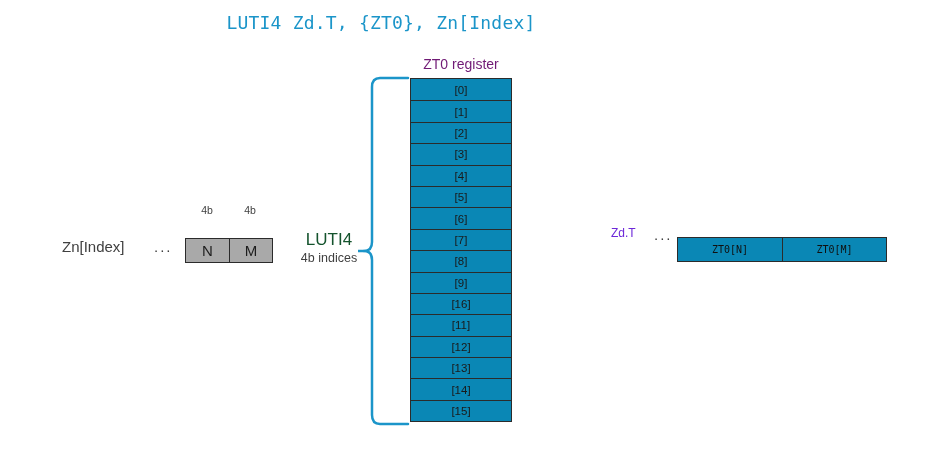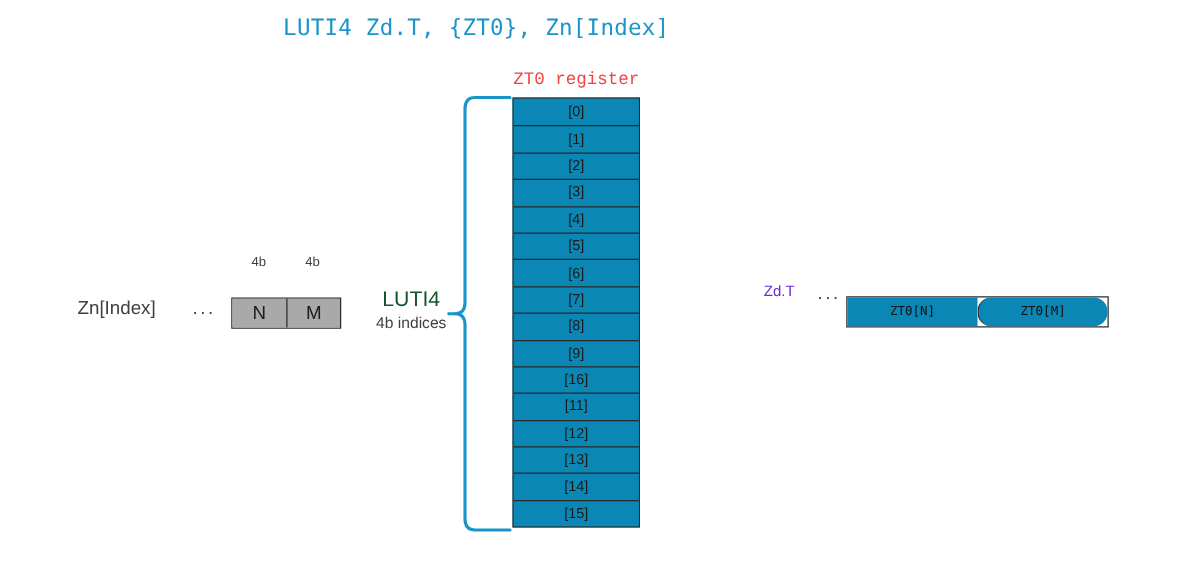--- a/index.html
+++ b/index.html
@@ -116,23 +116,22 @@
   }
 
   
   #zt0-register-label {
     position: absolute;
     left: 410px;
     top: 56px;
     width: 102px;
     text-align: center;
     font-size: 14px;
-    color: #ef4444;
-    white-space: nowrap;
-    font-family: Liberation Mono, monospace;
+    color: #701a75;
+    white-space: nowrap;
   }
   #zt0-register {
     position: absolute;
     left: 410px;
     top: 78px;
     width: 102px;
     border: 1.5px solid #2b2b2b;
     box-sizing: border-box;
     background: #0a87b5;
   }
@@ -183,21 +182,20 @@
     display: flex;
     align-items: center;
     justify-content: center;
     font-family: "DejaVu Sans Mono", "Liberation Mono", monospace;
     font-size: 10px;
     color: #101010;
     box-sizing: border-box;
   }
   #zd-lanes .lane + .lane {
     border-left: 1.5px solid #2b2b2b;
-    border-radius: 11px;
   }
 </style>
 </head>
 <body>
 
 <div class="stage">
 
   <div id="instruction-title">LUTI4 Zd.T, {ZT0}, Zn[Index]</div>
 
   <div id="zn-label">Zn[Index]</div>

